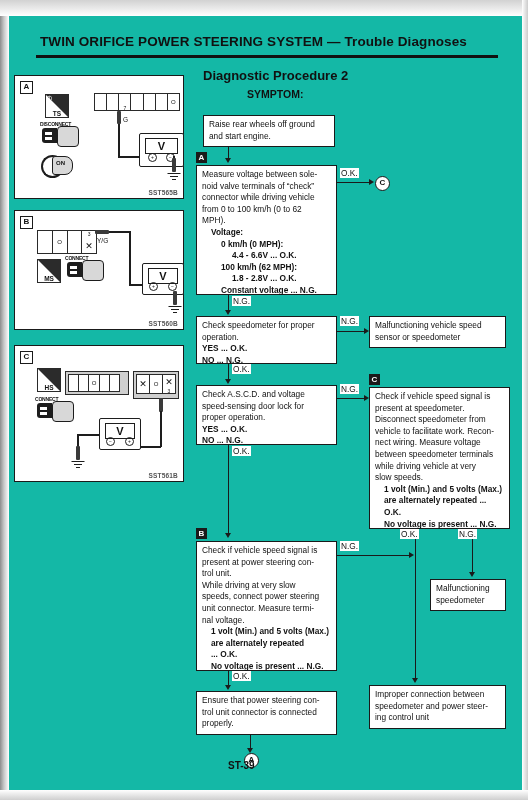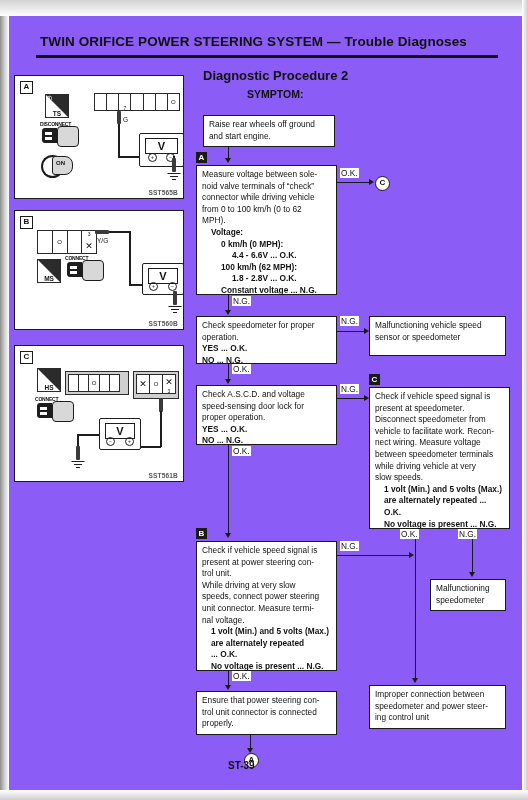--- a/index.html
+++ b/index.html
@@ -4,21 +4,21 @@
 <style>
   html, body {
     margin: 0;
     padding: 0;
     background: #b9b9b9;
   }
   #page {
     position: relative;
     width: 528px;
     height: 800px;
-    background: #8b5cf6;
+    background: #14b8a6;
     overflow: hidden;
     font-family: "Liberation Sans", sans-serif;
     color: #111;
   }
   
   .scan-edge-left {
     position: absolute; left: 0; top: 0; width: 9px; height: 800px;
     background: linear-gradient(to right, #8d8d8d 0%, #c9c9c9 45%, #ffffff 100%);
   }
   .scan-edge-top {
@@ -354,21 +354,21 @@
     <div>Check speedometer for proper</div>
     <div>operation.</div>
     <div class="b">YES ... O.K.</div>
     <div class="b">NO ... N.G.</div>
   </div>
 
   <div class="hline" style="left:337px; top:331px; width:27px;"></div>
   <div class="arrow-right" style="left:364px; top:327.5px;"></div>
   <div class="flowlabel" style="left:340px; top:316px;">N.G.</div>
 
-  <div class="fbox" style="left:369px; top:316px; width:137px; height:40px;">
+  <div class="fbox" style="left:369px; top:316px; width:137px; height:32px;">
     <div>Malfunctioning vehicle speed</div>
     <div>sensor or speedometer</div>
   </div>
 
   <div class="vline" style="left:228px; top:364px; height:17px;"></div>
   <div class="arrow-down" style="left:225px; top:379px;"></div>
   <div class="flowlabel" style="left:232px; top:364px;">O.K.</div>
 
   <div class="fbox" style="left:196px; top:385px; width:141px; height:60px;">
     <div>Check A.S.C.D. and voltage</div>

